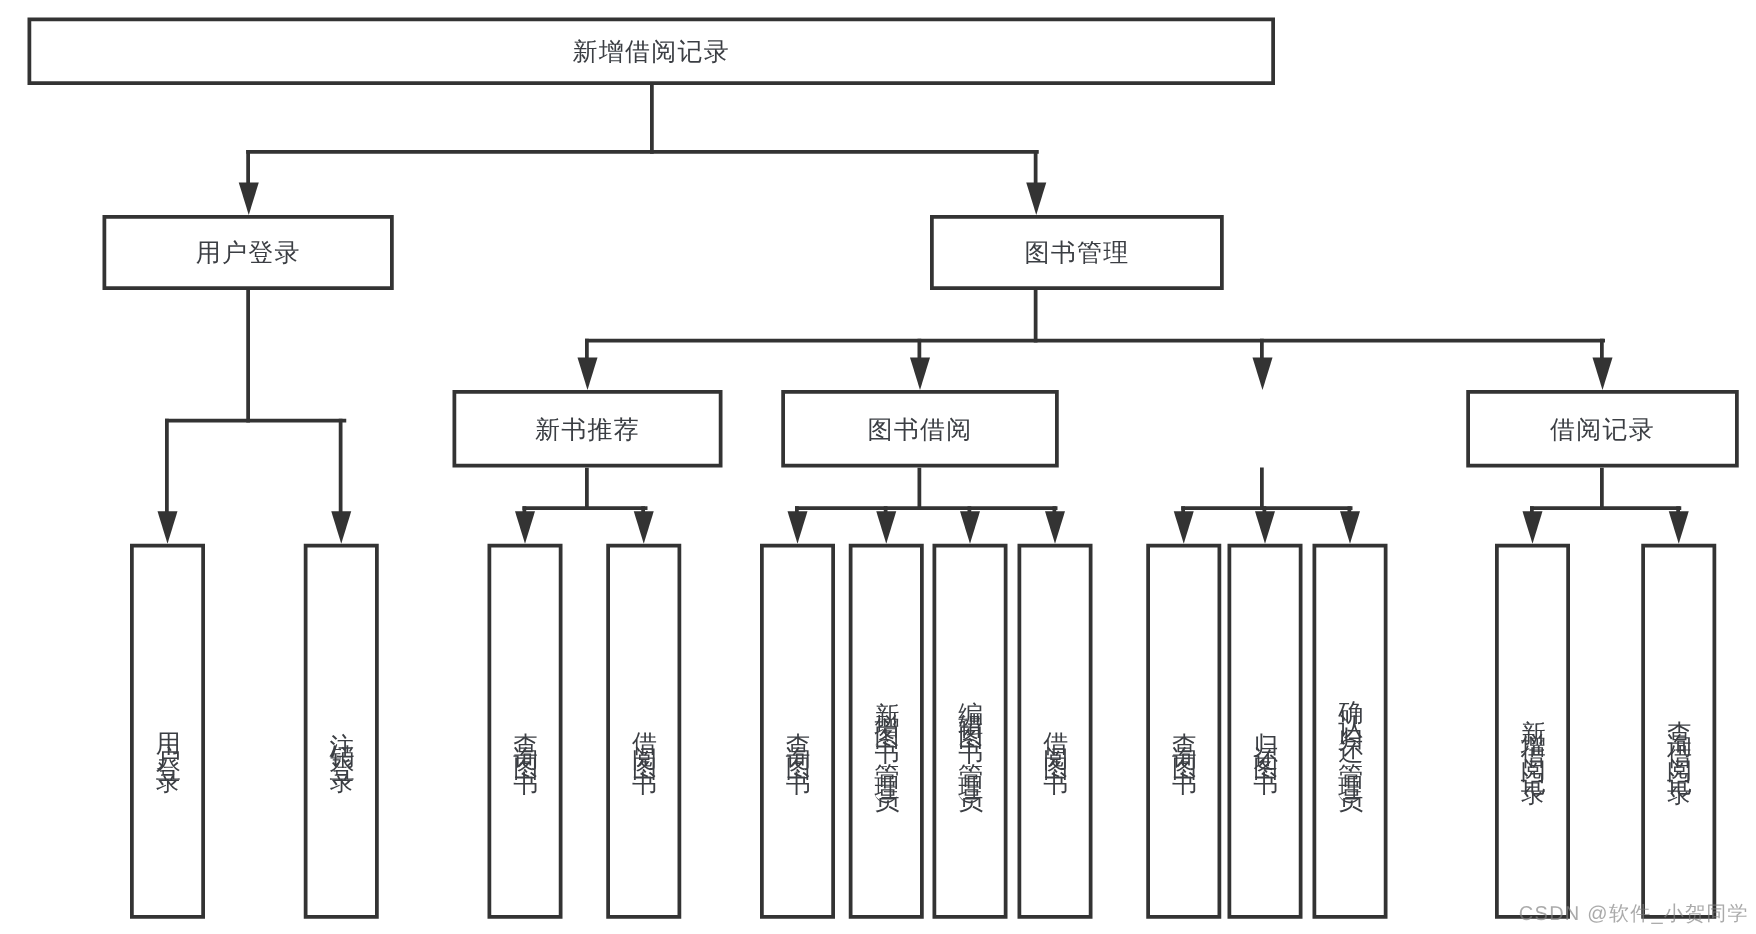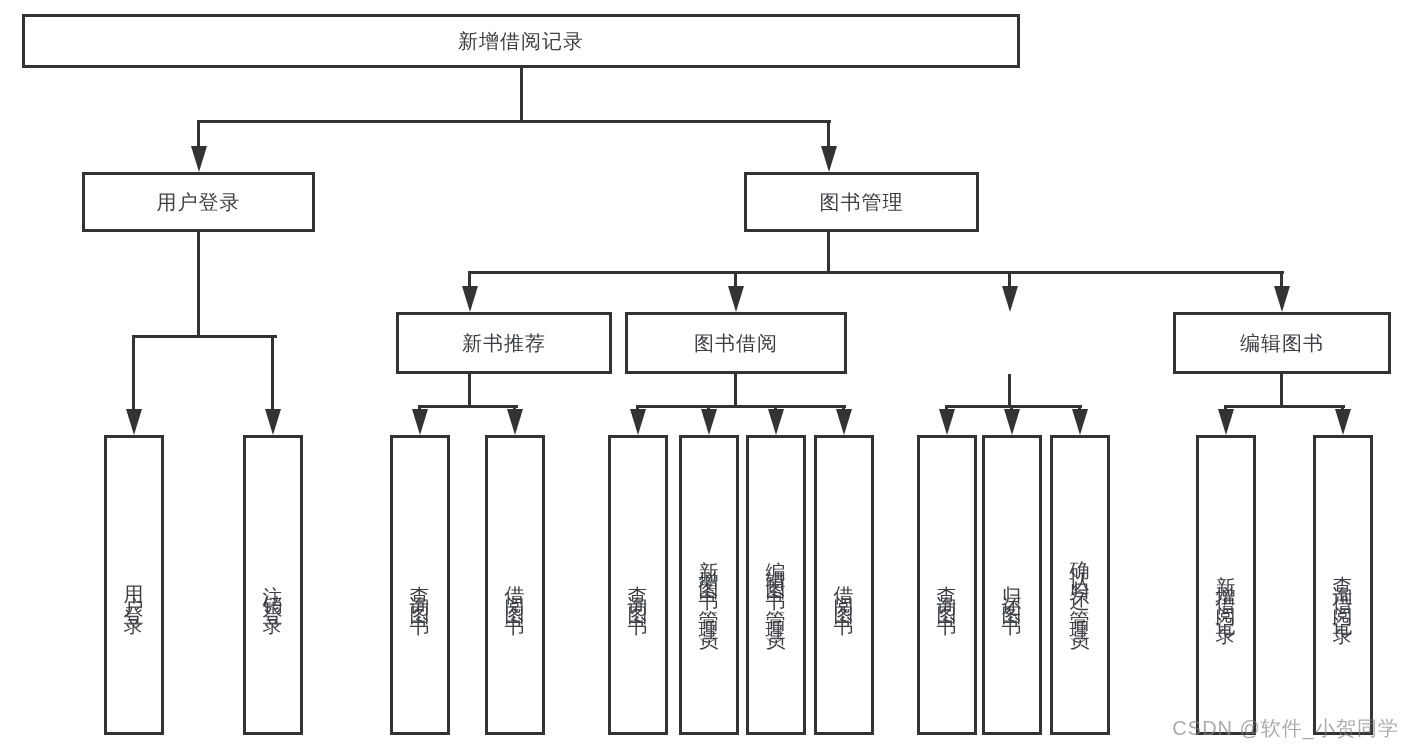--- a/index.html
+++ b/index.html
@@ -43,21 +43,21 @@
     height: 0;
     border-left: 8px solid transparent;
     border-right: 8px solid transparent;
     border-top: 26px solid #333333;
     z-index: 1;
   }
   .watermark {
     position: absolute;
     right: 6px;
     bottom: 5px;
-    font-size: 20px;
+    font-size: 16px;
     letter-spacing: 1px;
     color: rgba(130, 130, 130, 0.68);
     z-index: 5;
     white-space: nowrap;
   }
 </style>
 </head>
 <body>
 
 <div id="page">
@@ -119,23 +119,23 @@
   <div class="line" style="left:1224px; top:405px; width:3px; height:8px;"></div>
   <div class="arrow" style="left:1218px; top:409px;"></div>
   <div class="line" style="left:1341px; top:405px; width:3px; height:8px;"></div>
   <div class="arrow" style="left:1335px; top:409px;"></div>
 
   <div class="box" style="left:22px; top:14px; width:998px; height:54px;">新增借阅记录</div>
 
   <div class="box" style="left:82px; top:172px; width:233px; height:60px;">用户登录</div>
   <div class="box" style="left:712px; top:172px; width:235px; height:60px;margin-left:32px;">图书管理</div>
 
-  <div class="box" style="left:362px; top:312px; width:216px; height:62px;margin-left:34px;">新书推荐</div>
+  <div class="box" style="left:362px; top:312px; width:216px; height:62px;">新书推荐</div>
   <div class="box" style="left:625px; top:312px; width:222px; height:62px;">图书借阅</div>
-  <div class="box" style="left:1173px; top:312px; width:218px; height:62px;">编辑图书</div>
+  <div class="box" style="left:1173px; top:312px; width:218px; height:62px;">借阅记录</div>
 
   <div class="box v" style="left:104px; top:435px; width:60px; height:300px;">用户登录</div>
   <div class="box v" style="left:243px; top:435px; width:60px; height:300px;">注销登录</div>
 
   <div class="box v" style="left:390px; top:435px; width:60px; height:300px;">查询图书</div>
   <div class="box v" style="left:485px; top:435px; width:60px; height:300px;">借阅图书</div>
 
   <div class="box v" style="left:608px; top:435px; width:60px; height:300px;">查询图书</div>
   <div class="box v" style="left:679px; top:435px; width:60px; height:300px;">新增图书（管理员）</div>
   <div class="box v" style="left:746px; top:435px; width:60px; height:300px;">编辑图书（管理员）</div>

